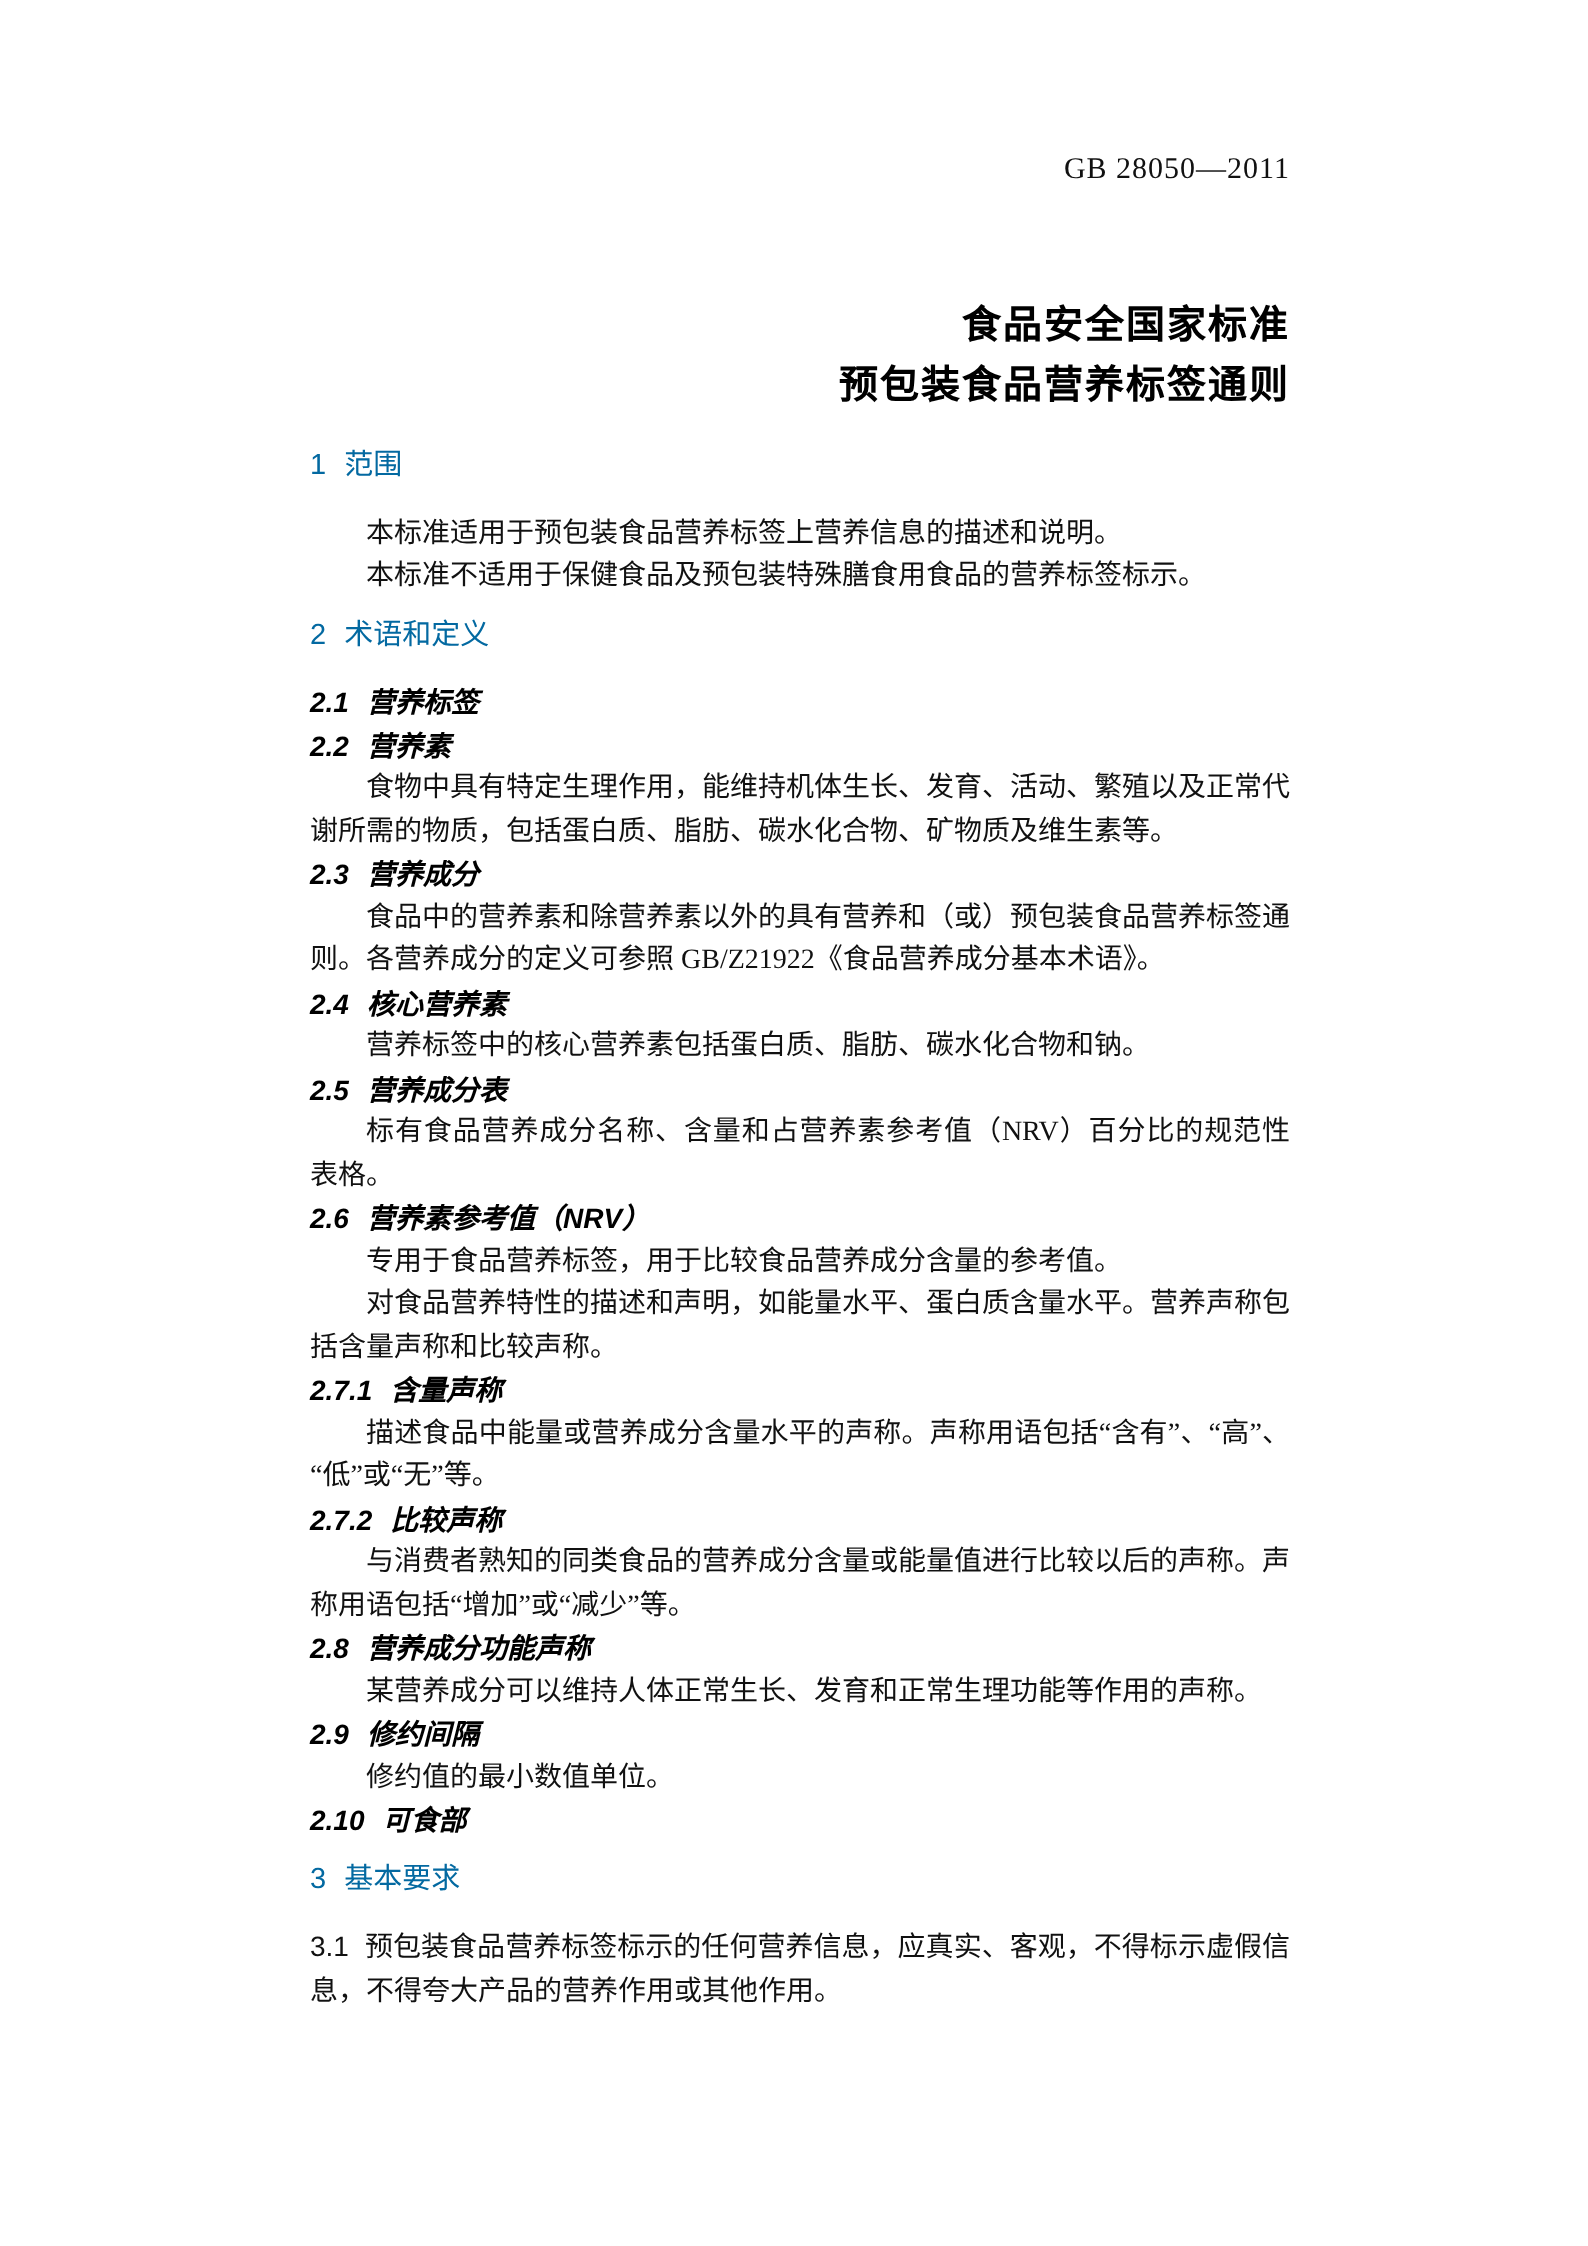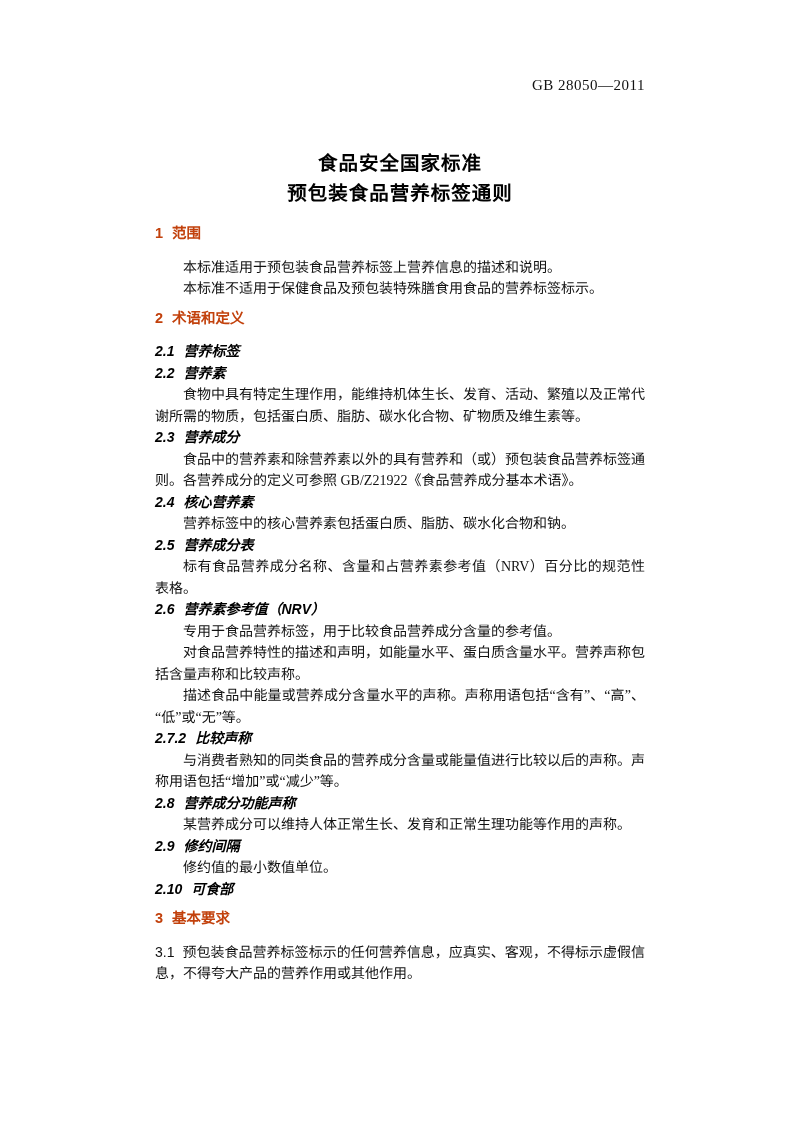--- a/index.html
+++ b/index.html
@@ -29,34 +29,34 @@
     margin-top: 76px;
     align-self: flex-end;
     font-size: 15px;
     line-height: 19px;
     letter-spacing: 0.5px;
     white-space: nowrap;
   }
   .title-block {
     margin-top: 53px;
     margin-bottom: 7px;
-    text-align: center;
+    text-align: right;
     font-family: "Liberation Sans", "DejaVu Sans", sans-serif;
     font-weight: bold;
     font-size: 19.5px;
     line-height: 30px;
     letter-spacing: 1px;
     color: #000000;
   }
   .chapter {
     margin: 8px 0 12px 0;
     font-family: "Liberation Sans", "DejaVu Sans", sans-serif;
-    font-weight: bold;
+    font-weight: normal;
     font-size: 14.5px;
-    color: #c2410c;
+    color: #0369a1;
   }
   .clause {
     margin: 0;
     font-family: "Liberation Sans", "DejaVu Sans", sans-serif;
     font-weight: bold;
     font-size: 14px;
     color: #000000;
     font-style: italic;
   }
   .chapter .num, .clause .num {
@@ -116,20 +116,21 @@
     <p class="para">营养标签中的核心营养素包括蛋白质、脂肪、碳水化合物和钠。</p>
 
     <div class="clause"><span class="num">2.5</span><span>营养成分表</span></div>
     <p class="para">标有食品营养成分名称、含量和占营养素参考值（NRV）百分比的规范性表格。</p>
 
     <div class="clause"><span class="num">2.6</span><span>营养素参考值（NRV）</span></div>
     <p class="para">专用于食品营养标签，用于比较食品营养成分含量的参考值。</p>
 
     <p class="para">对食品营养特性的描述和声明，如能量水平、蛋白质含量水平。营养声称包括含量声称和比较声称。</p>
 
+    <div class="clause"><span class="num">2.7.1</span><span>含量声称</span></div>
     <p class="para">描述食品中能量或营养成分含量水平的声称。声称用语包括“含有”、“高”、“低”或“无”等。</p>
 
     <div class="clause"><span class="num">2.7.2</span><span>比较声称</span></div>
     <p class="para">与消费者熟知的同类食品的营养成分含量或能量值进行比较以后的声称。声称用语包括“增加”或“减少”等。</p>
 
     <div class="clause"><span class="num">2.8</span><span>营养成分功能声称</span></div>
     <p class="para">某营养成分可以维持人体正常生长、发育和正常生理功能等作用的声称。</p>
 
     <div class="clause"><span class="num">2.9</span><span>修约间隔</span></div>
     <p class="para">修约值的最小数值单位。</p>

